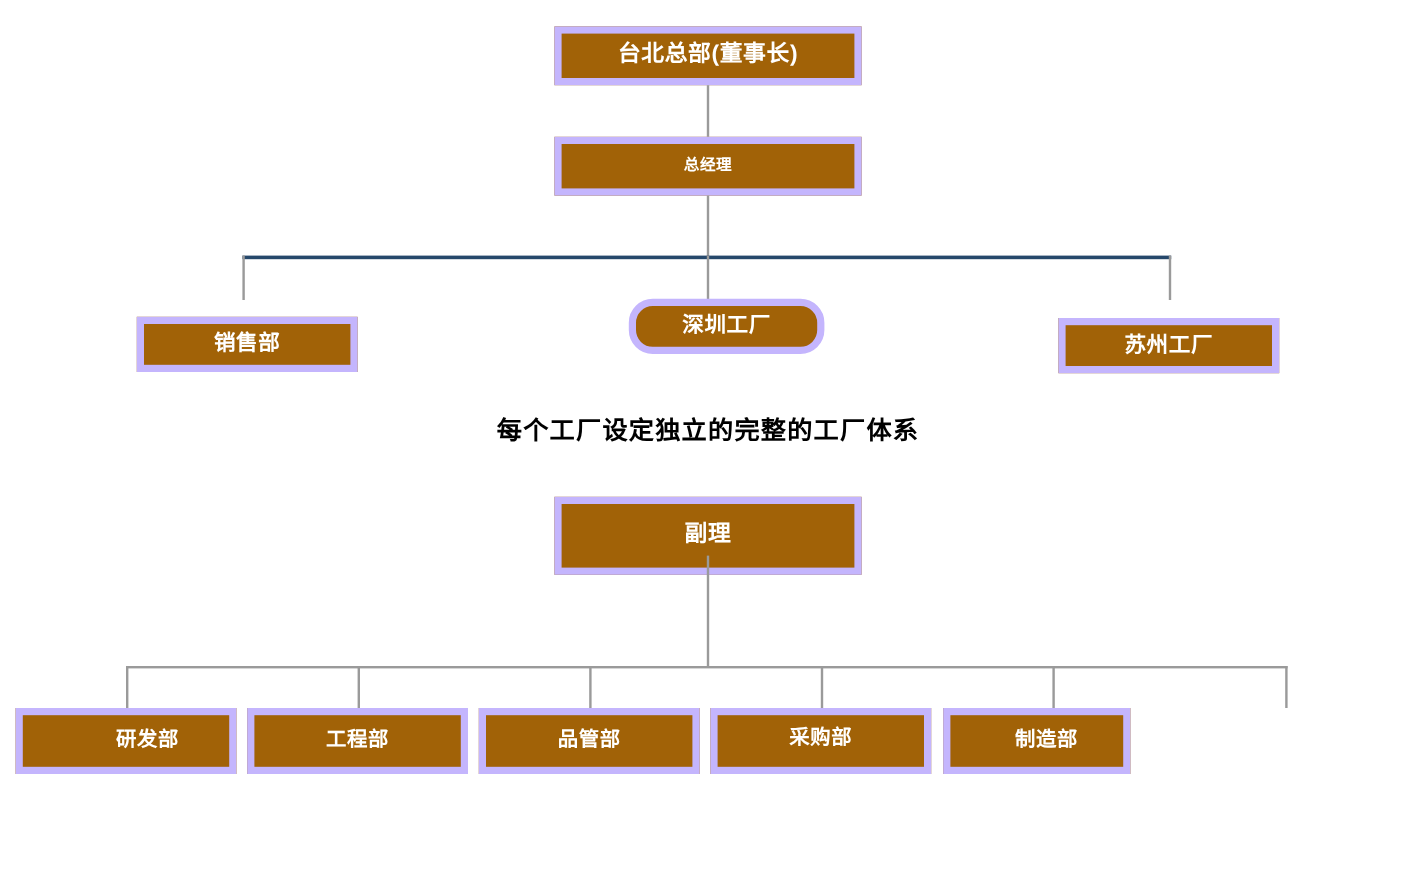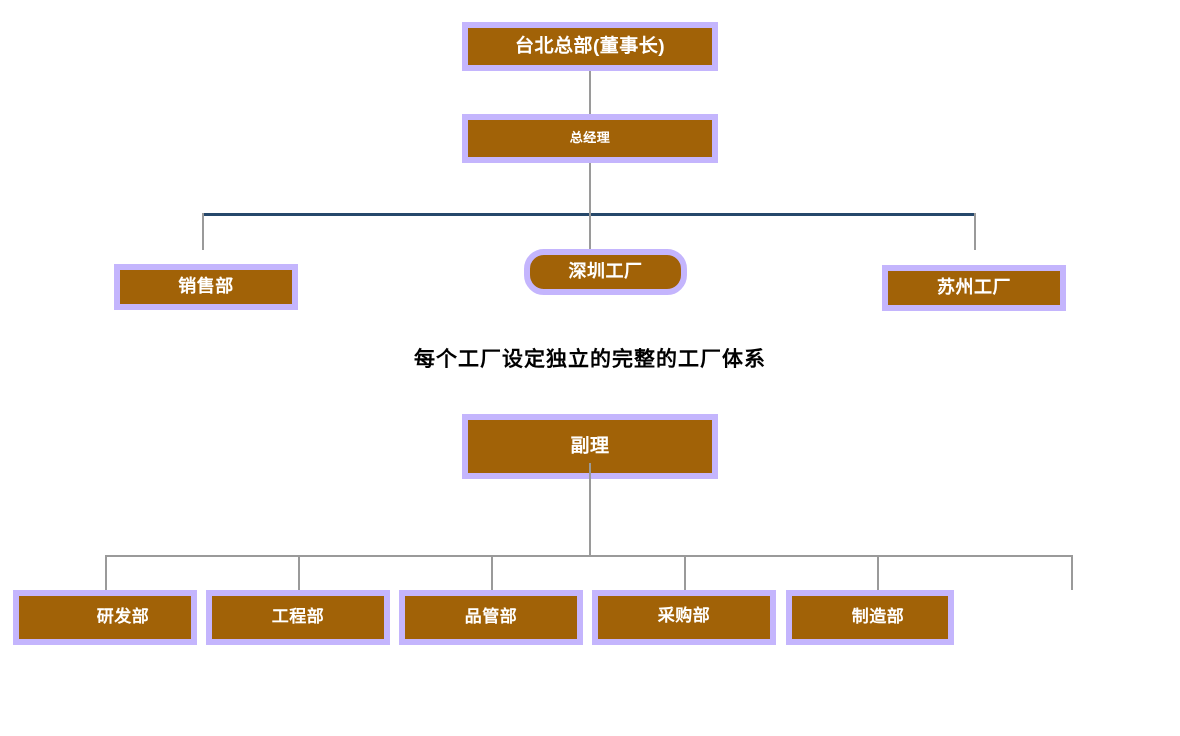--- a/index.html
+++ b/index.html
@@ -112,16 +112,16 @@
   <div class="conn-v" style="left:1071px; top:555px; height:35px;"></div>
 
   <div class="node lvl5" style="left:13px; top:590px; width:184px; height:55px;padding-left:36px;">研发部</div>
 
   <div class="node lvl5" style="left:206px; top:558px; width:184px; height:55px;margin-top:32px;">工程部</div>
 
   <div class="node lvl5" style="left:399px; top:590px; width:184px; height:55px;text-align:center;">品管部</div>
 
   <div class="node lvl5" style="left:592px; top:590px; width:184px; height:55px;font-family:Liberation Mono, monospace;">采购部</div>
 
-  <div class="node lvl5" style="left:786px; top:590px; width:168px; height:55px;padding-left:16px;">制造部</div>
+  <div class="node lvl5" style="left:786px; top:590px; width:156px; height:55px;padding-left:16px;">制造部</div>
 
 
 </div>
 
 </body></html>

